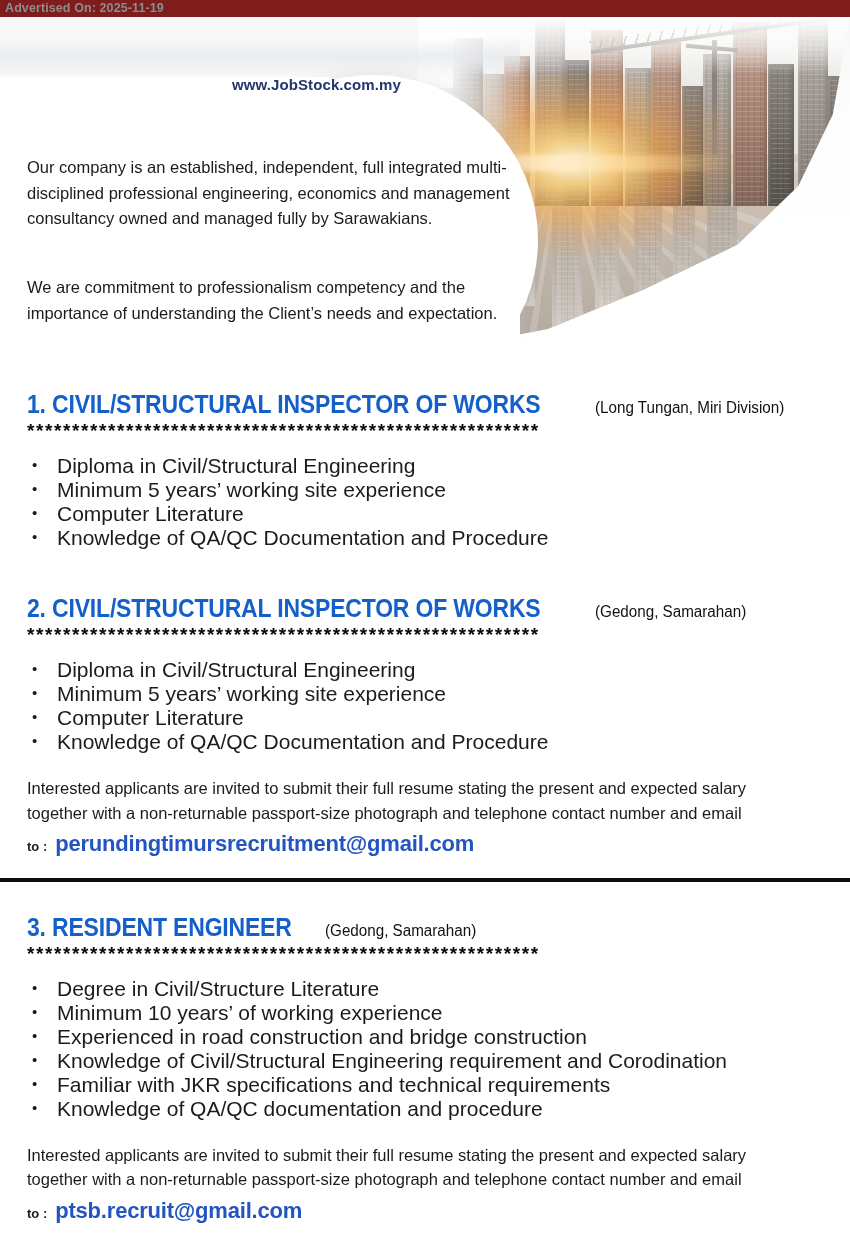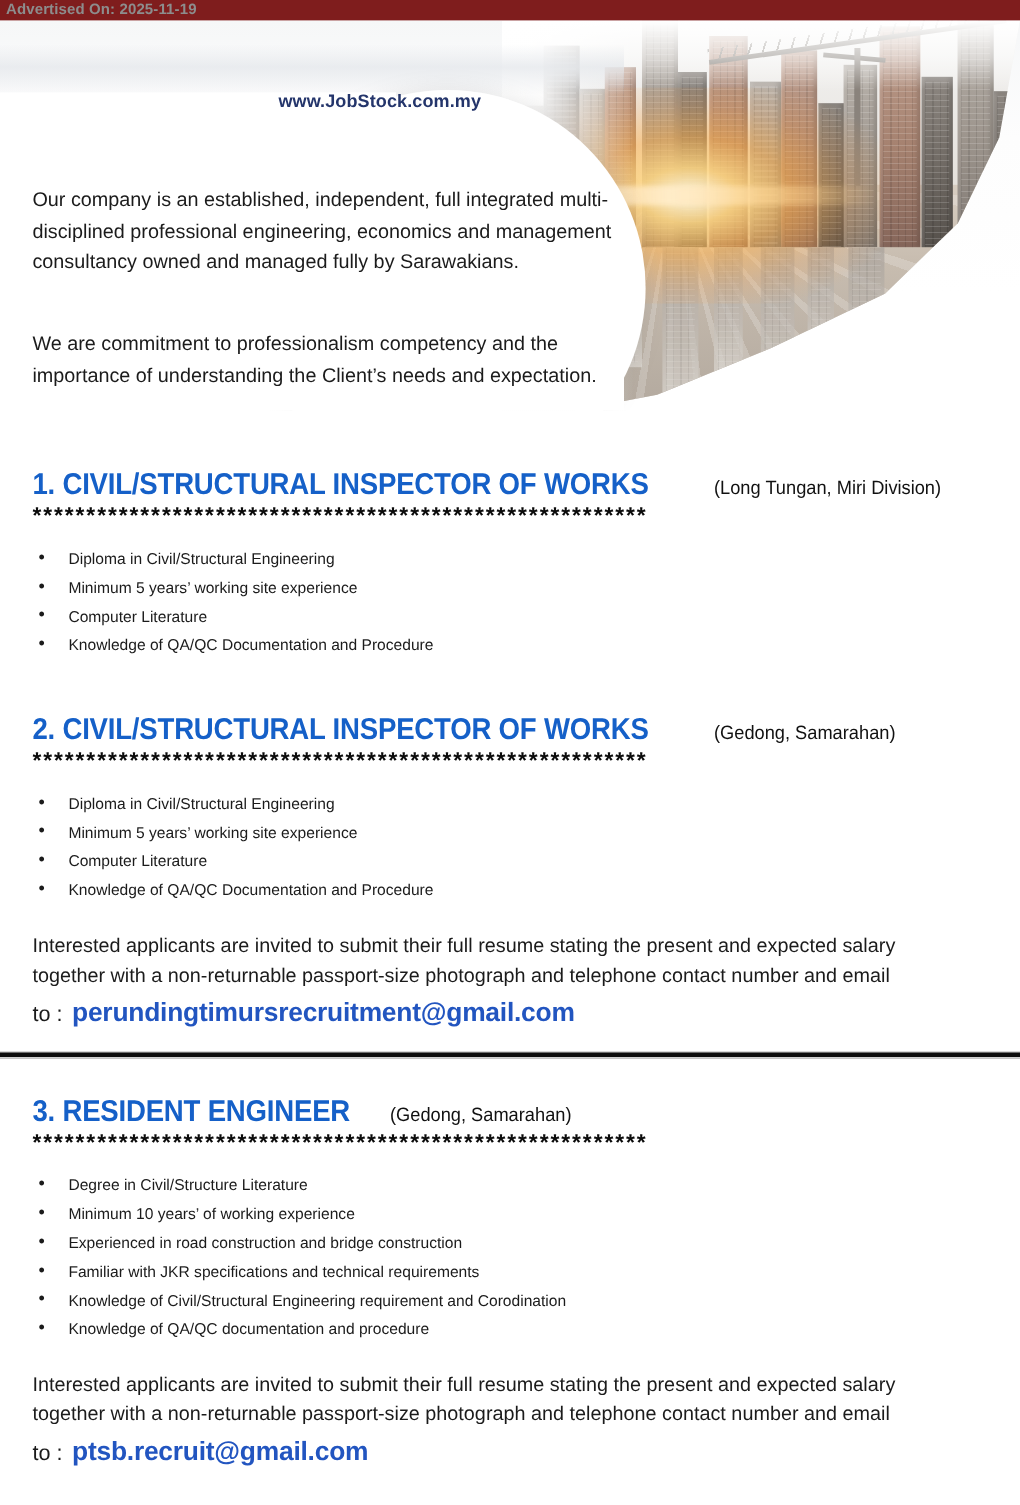--- a/index.html
+++ b/index.html
@@ -278,21 +278,21 @@
     white-space: nowrap;
     width: 800px;
   }
   ul.reqs {
     list-style: none;
     margin: 12px 0 0 0;
     padding: 0;
   }
   ul.reqs li {
     position: relative;
-    font-size: 13px;
+    font-size: 21px;
     color: #1b1b1b;
     line-height: 24px;
     padding-left: 30px;
     margin-bottom: 0px;
   }
   ul.reqs li::before {
     content: "\2022";
     position: absolute;
     left: 5px; top: -1px;
     font-size: 15px;
@@ -307,21 +307,21 @@
     line-height: 24.5px;
   }
   .apply-line {
     display: block;
   }
   .apply-to {
     margin-top: 7px;
     padding-left: 0px;
     white-space: nowrap;
   }
-  .apply-to .lead { font-size: 18px; }
+  .apply-to .lead { font-size: 13px; font-weight: bold; }
   .email {
     font-size: 22px;
     font-weight: bold;
     color: #2255c0;
     letter-spacing: -.2px;
     margin-left: 8px;
   }
 
   .divider {
     margin: 17px 0 0 0;
@@ -447,22 +447,22 @@
   <div class="job">
     <div class="job-title-row">
       <span class="job-title">3. RESIDENT ENGINEER</span>
       <span class="job-loc">(Gedong, Samarahan)</span>
     </div>
     <div class="stars">*********************************************************</div>
     <ul class="reqs">
       <li>Degree in Civil/Structure Literature</li>
       <li>Minimum 10 years’ of working experience</li>
       <li>Experienced in road construction and bridge construction</li>
+      <li>Knowledge of Civil/Structural Engineering requirement and Corodination</li>
       <li>Familiar with JKR specifications and technical requirements</li>
-      <li>Knowledge of Civil/Structural Engineering requirement and Corodination</li>
       <li>Knowledge of QA/QC documentation and procedure</li>
     </ul>
   </div>
 
   <div class="apply-block">
     <span class="apply-line">Interested applicants are invited to submit their full resume stating the present and expected salary</span>
     <span class="apply-line">together with a non-returnable passport-size photograph and telephone contact number and email</span>
     <div class="apply-to">
       <span class="lead">to :</span><a class="email" href="#" style="text-decoration:none;">ptsb.recruit@gmail.com</a>
     </div>

